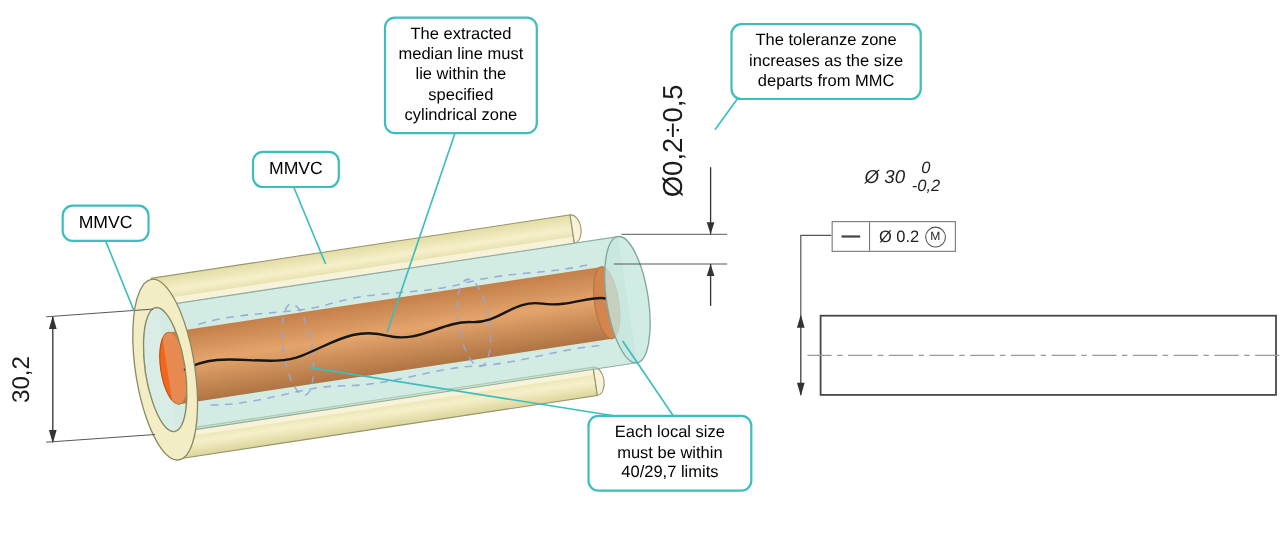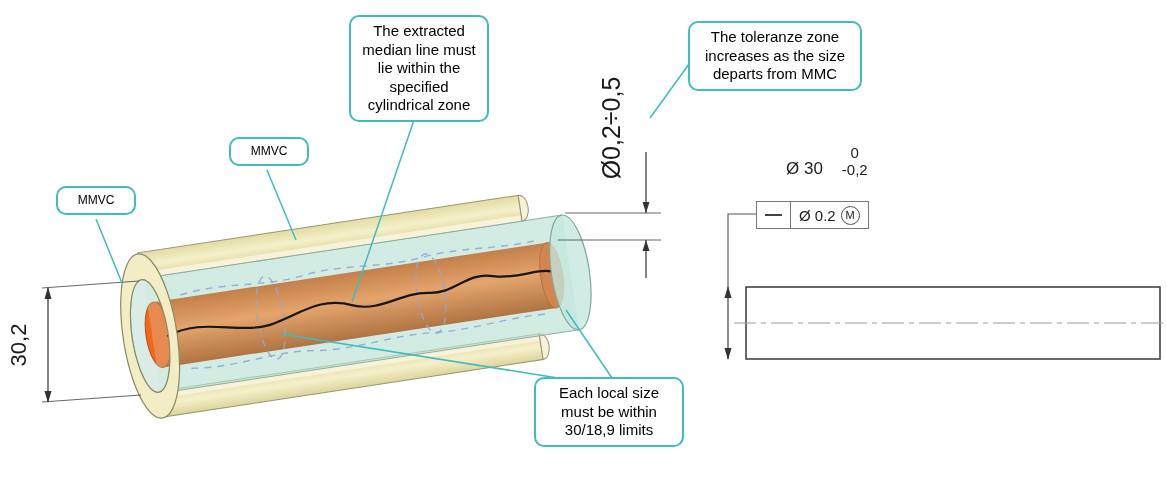--- a/index.html
+++ b/index.html
@@ -13,31 +13,31 @@
   #artwork{position:absolute;left:0;top:0;z-index:1;}
   .callout{
     position:absolute;z-index:2;
     background:#ffffff;
     border:2px solid #3dbdbd;
     border-radius:10px;
     padding:5px 9px;
     font-size:15px;line-height:1.24;
     text-align:center;color:#000;
   }
-  .callout.small{font-size:12px;}
+  .callout.small{font-size:16px;}
   #callout-mmvs{left:56px;top:186px;width:58px;}
   #callout-mmvc{left:229px;top:137px;width:58px;}
   #callout-median{left:349px;top:15px;width:118px;}
-  #callout-tolerance{left:688px;top:21px;width:152px;}
+  #callout-tolerance{left:664px;top:21px;width:152px;}
   #callout-local{left:534px;top:377px;width:128px;}
 
   .dim-text-block{
     position:absolute;left:786px;top:144px;z-index:2;
-    display:flex;align-items:flex-end;gap:19px;
-    font-size:17px;color:#222;
+    display:flex;align-items:center;gap:6px;
+    font-size:17px;color:#222;font-style:italic;
   }
   .tol-stack{display:flex;flex-direction:column;align-items:center;font-size:15px;line-height:1.15;color:#222;}
 
   .fcf{
     position:absolute;left:756px;top:201px;z-index:2;
     display:inline-flex;align-items:stretch;height:26px;
     border:1px solid #777;background:#fff;font-size:15px;color:#222;
   }
   .fcf-cell{display:flex;align-items:center;justify-content:center;padding:0 8px;}
   .fcf-cell + .fcf-cell{border-left:1px solid #777;}
@@ -140,21 +140,21 @@
 </svg>
 
 <div class="callout small" id="callout-mmvs">MMVC</div>
 
 <div class="callout small" id="callout-mmvc">MMVC</div>
 
 <div class="callout" id="callout-median">The extracted median line must lie within the specified cylindrical zone</div>
 
 <div class="callout" id="callout-tolerance">The toleranze zone increases as the size departs from MMC</div>
 
-<div class="callout" id="callout-local">Each local size must be within 30/18,9 limits</div>
+<div class="callout" id="callout-local">Each local size must be within 40/29,7 limits</div>
 
 <div class="dim-text-block">
   <span>Ø 30</span>
   <span class="tol-stack">
     <span>0</span>
     <span>-0,2</span>
   </span>
 </div>
 
 <div class="fcf">

